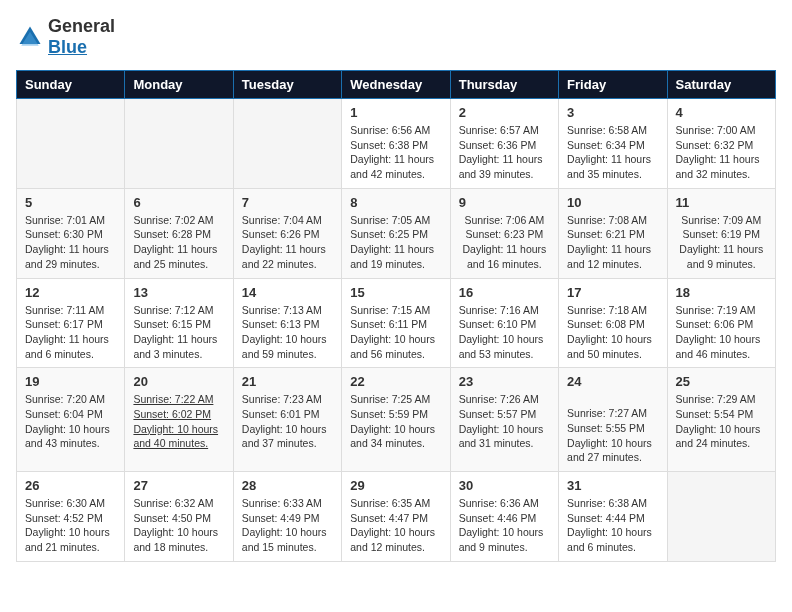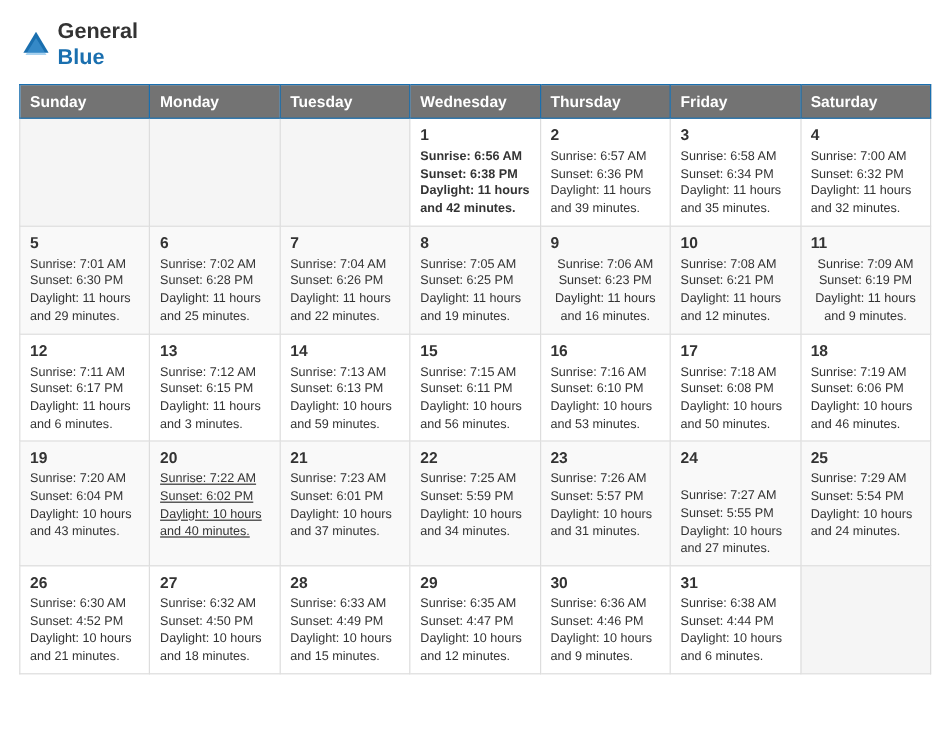--- a/index.html
+++ b/index.html
@@ -24,20 +24,21 @@
     }
     .logo-text-general {
       font-size: 18px;
       font-weight: bold;
       color: #333;
     }
     .logo-text-blue {
       font-size: 18px;
       font-weight: bold;
       color: #1a6faf;
+      text-decoration: underline;
     }
     .logo-icon {
       width: 28px;
       height: 28px;
     }
     .title-block {
       text-align: right;
     }
     .month-title {
       font-size: 36px;
@@ -48,21 +49,21 @@
     .location {
       font-size: 15px;
       color: #555;
     }
     .calendar {
       width: 100%;
       border-collapse: collapse;
       border: 1px solid #ccc;
     }
     .calendar th {
-      background-color: #737373;
+      background-color: #0f172a;
       color: #fff;
       text-align: left;
       padding: 6px 8px;
       font-size: 13px;
       font-weight: bold;
       border: 1px solid #1a6faf;
     }
     .calendar td {
       vertical-align: top;
       padding: 6px 8px;
@@ -119,21 +120,21 @@
         <th>Saturday</th>
       </tr>
   </thead>
   <tbody id="calendar-body">
   <tr>
         <td class="empty-cell"></td>
         <td class="empty-cell"></td>
         <td class="empty-cell"></td>
         <td>
           <div class="day-number">1</div>
-          <div class="day-info" style="white-space: pre-line; font-weight: bold;">Sunrise: 6:56 AM
+          <div class="day-info" style="white-space: pre-line;">Sunrise: 6:56 AM
 Sunset: 6:38 PM
 Daylight: 11 hours and 42 minutes.</div>
         </td>
         <td>
           <div class="day-number">2</div>
           <div class="day-info" style="white-space: pre-line;">Sunrise: 6:57 AM
 Sunset: 6:36 PM
 Daylight: 11 hours and 39 minutes.</div>
         </td>
         <td>

